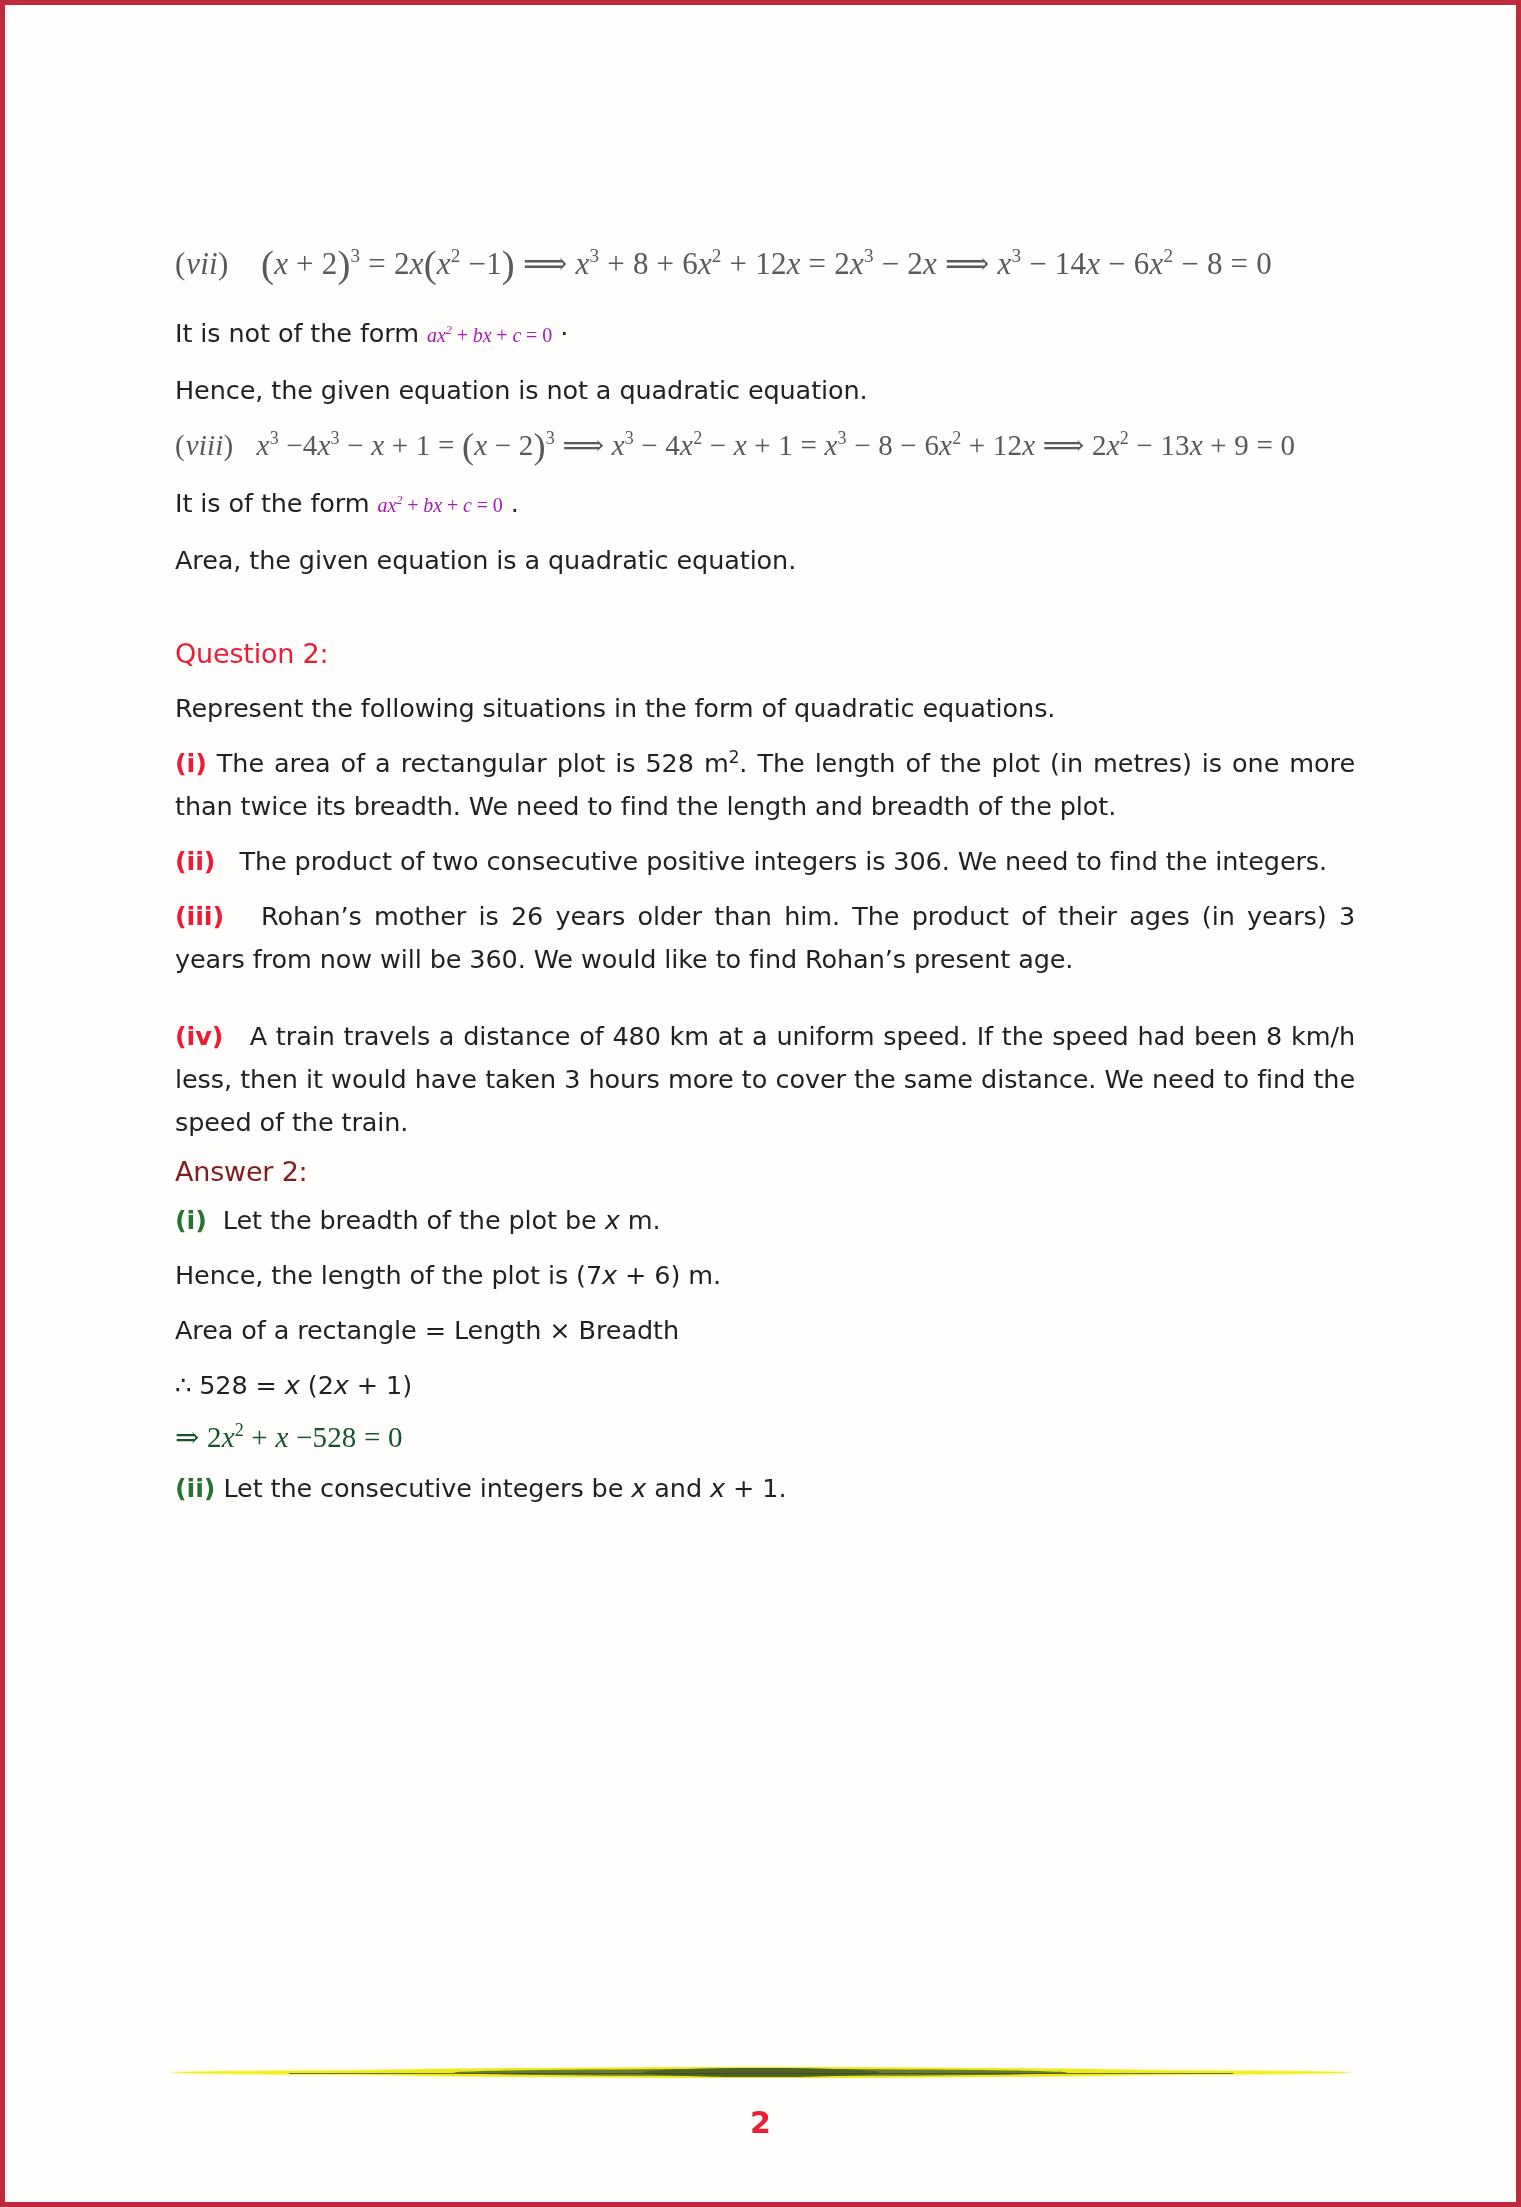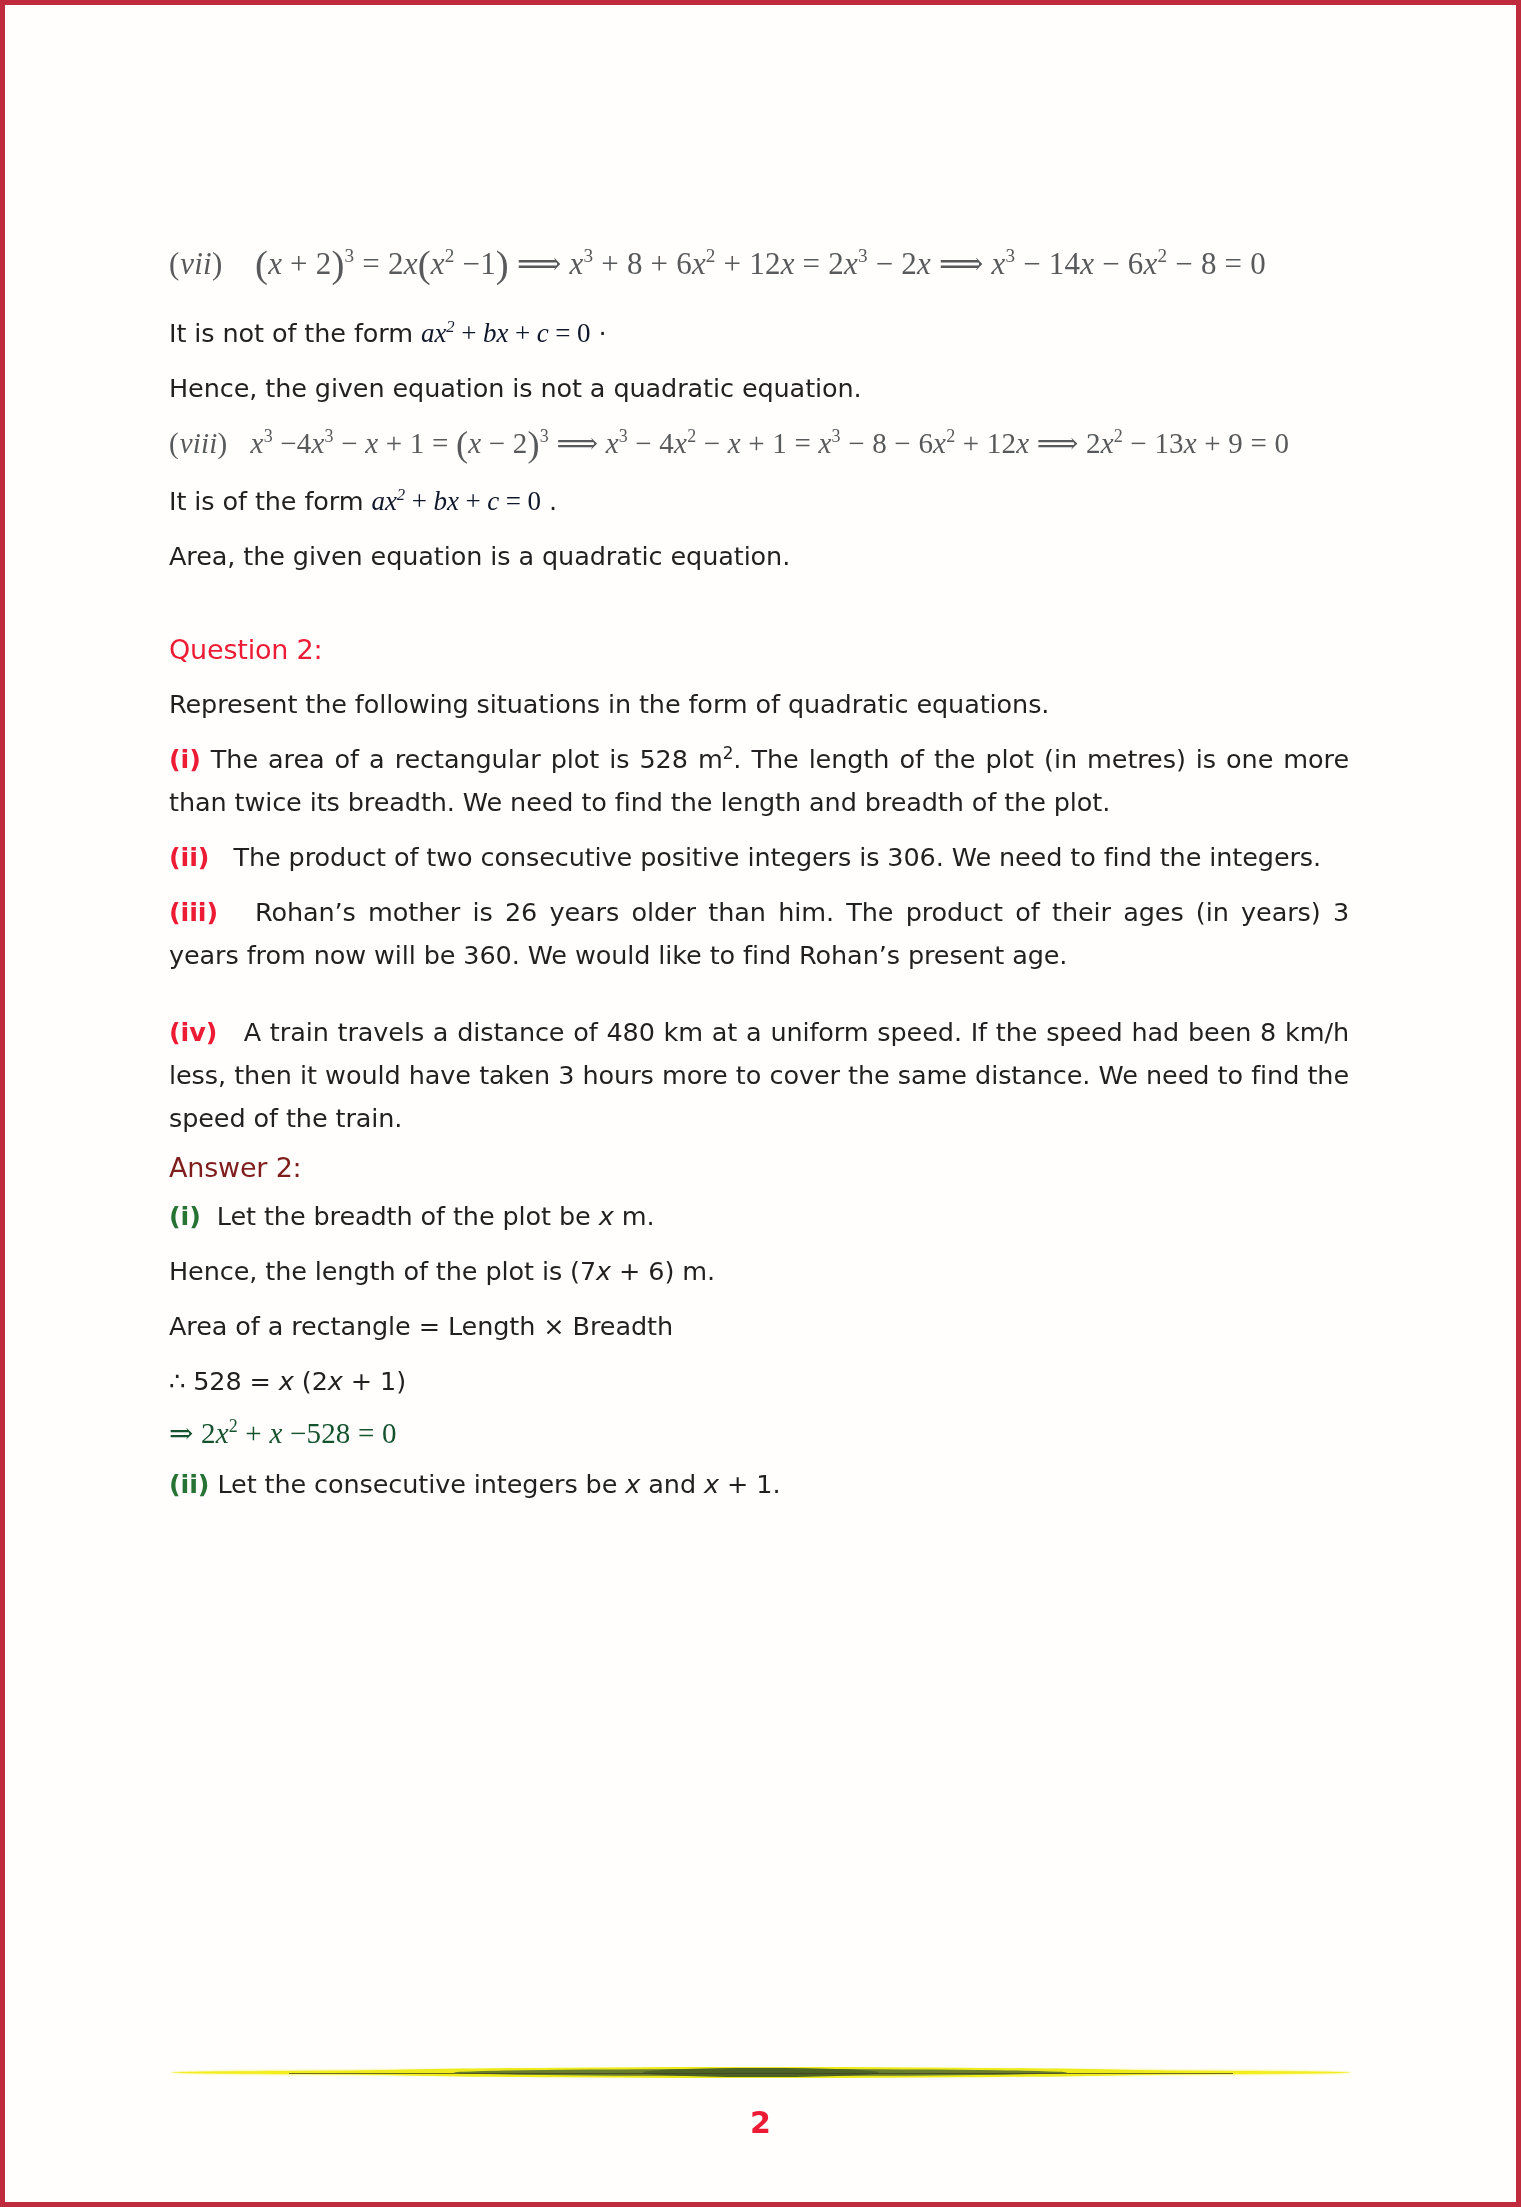--- a/index.html
+++ b/index.html
@@ -19,21 +19,21 @@
     border: 5px solid #bf2a3c;
     overflow: hidden;
   }
   .page-inner {
     position: absolute;
     left: 0; top: 0; right: 0; bottom: 0;
     background: #fffefd;
   }
   .content {
     position: absolute;
-    left: 164px;
+    left: 170px;
     top: 235px;
     width: 1180px;
   }
 
   
   .mathline {
     font-family: "Liberation Serif", "DejaVu Serif", serif;
     color: #58595b;
     font-size: 31px;
     line-height: 1.25;
@@ -52,22 +52,22 @@
     line-height: 0;
   }
   .mathline .paren {
     font-size: 1.25em;
     vertical-align: -0.09em;
   }
 
   
   .inline-math {
     font-family: "Liberation Serif", "DejaVu Serif", serif;
-    color: #0f172a;
-    font-size: 27px;
+    color: #a21caf;
+    font-size: 20px;
     font-style: italic;
   }
   .inline-math sup {
     font-size: 0.62em;
     vertical-align: super;
     line-height: 0;
   }
   .inline-math .op { font-style: normal; }
 
   

